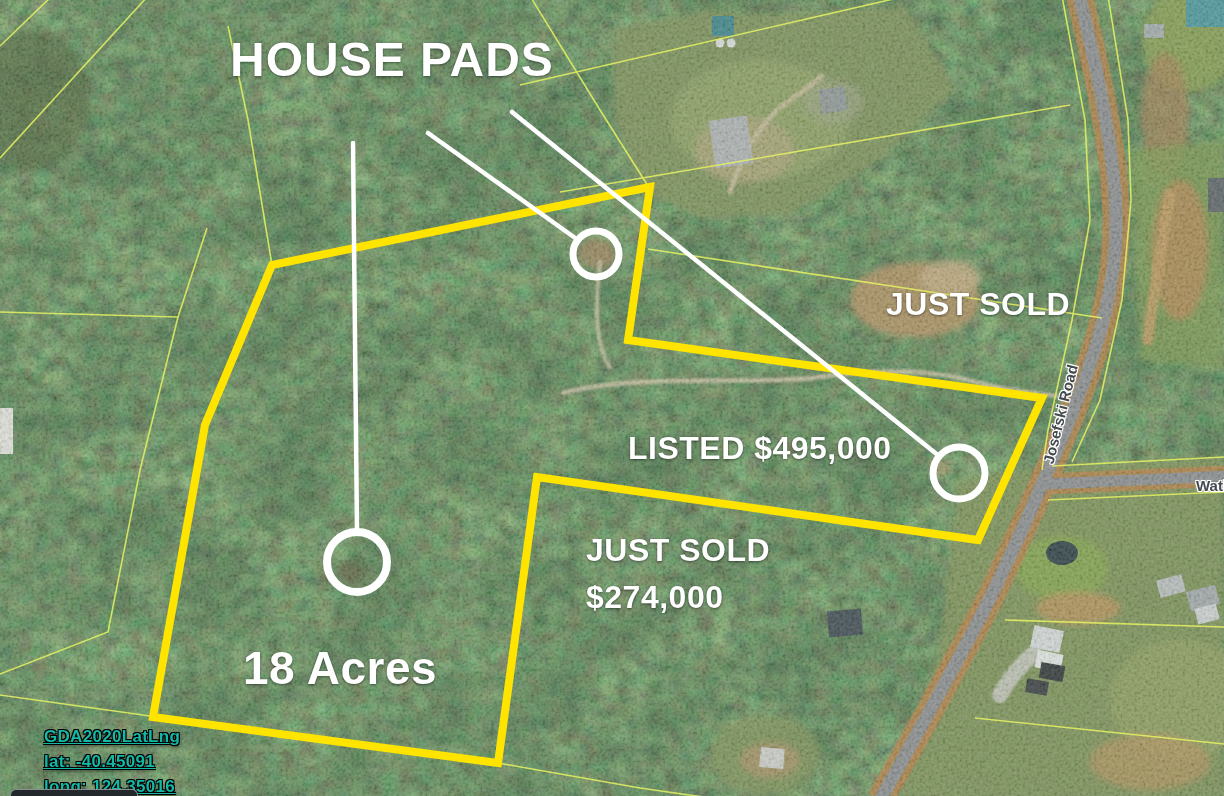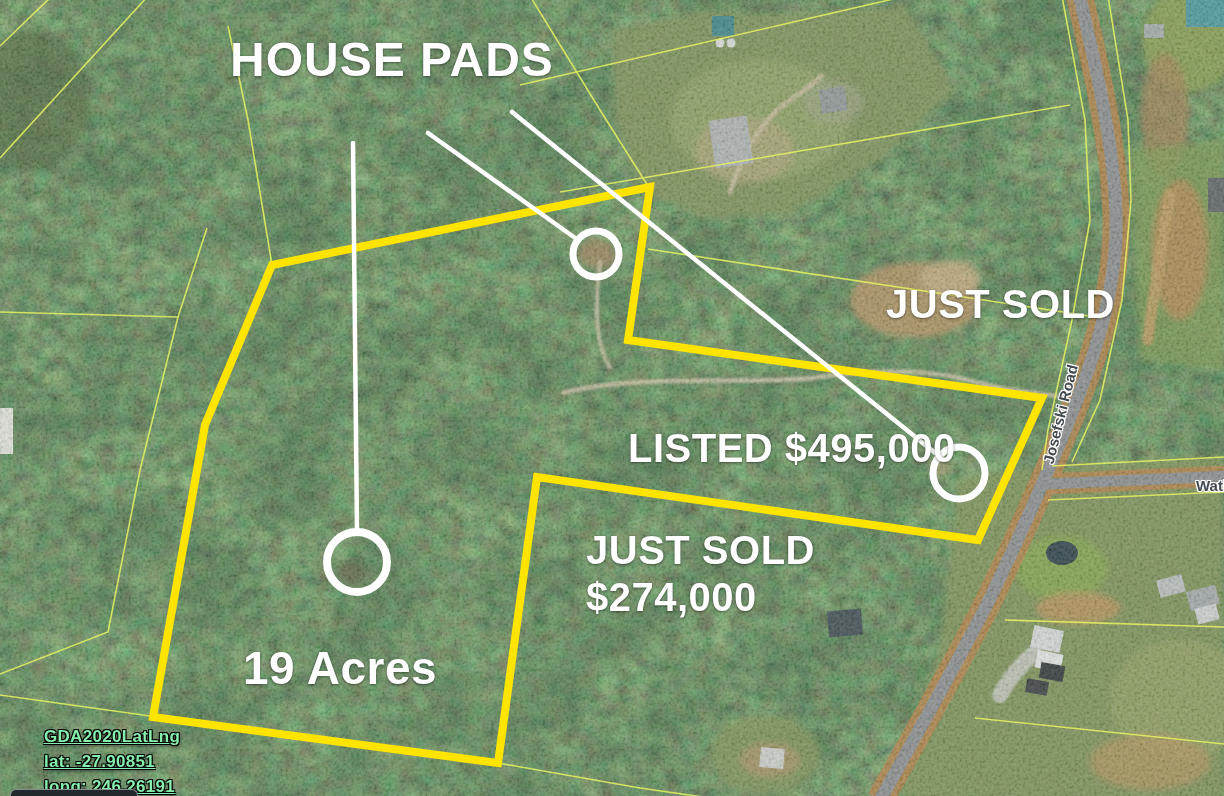--- a/index.html
+++ b/index.html
@@ -8,29 +8,29 @@
     font-family:"Liberation Sans",sans-serif;background:#33492b;
   }
   .stage svg{position:absolute;left:0;top:0;}
   .maplabel{
     position:absolute;color:#fff;font-weight:600;line-height:1.15;
     text-shadow:0 1px 3px rgba(0,0,0,.45), 0 0 1px rgba(0,0,0,.3);
     white-space:nowrap;letter-spacing:.5px;
   }
   .title{font-size:48px;letter-spacing:1px;text-align:right;}
   .big{font-size:46px;}
-  .price{font-size:40px;line-height:47px;}
+  .price{font-size:32px;line-height:47px;}
   .roadlabel{
     position:absolute;color:#42494f;font-size:15px;font-weight:600;white-space:nowrap;
     text-shadow:-1px -1px 0 #fff,1px -1px 0 #fff,-1px 1px 0 #fff,1px 1px 0 #fff,0 0 3px #fff;
   }
   .josefski{transform:rotate(-76deg);transform-origin:0 50%;}
   .coords{position:absolute;left:4px;top:727px;}
   .coords div{
-    color:#86efac;font-size:17px;font-weight:700;text-decoration:underline;
+    color:#14b8a6;font-size:17px;font-weight:700;text-decoration:underline;
     margin-bottom:5px;letter-spacing:.3px;
     text-shadow:-1px -1px 0 #000,1px -1px 0 #000,-1px 1px 0 #000,1px 1px 0 #000,0 2px 3px rgba(0,0,0,.8);
     padding-left:40px;
   }
   .panel-sliver{
     position:absolute;left:10px;top:789px;width:126px;height:9px;
     background:#23282c;border:1px solid #8a8f94;border-bottom:none;
     border-radius:6px 6px 0 0;
   }
 </style>
@@ -168,25 +168,25 @@
     <div>JUST SOLD</div>
   </div>
 
   <div class="maplabel price" style="left:628px;top:425px;">LISTED $495,000</div>
 
   <div class="maplabel price" style="left:586px;top:527px;">
     <div>JUST SOLD</div>
     <div>$274,000</div>
   </div>
 
-  <div class="maplabel big" style="left:243px;top:642px;">19 Acres</div>
+  <div class="maplabel big" style="left:243px;top:642px;">18 Acres</div>
 
   <div class="roadlabel josefski" style="left:1048px;top:455px;">Josefski Road</div>
   <div class="roadlabel" style="left:1196px;top:477px;">Watki</div>
 
   <div class="coords">
     <div>GDA2020LatLng</div>
-    <div>lat: -27.90851</div>
-    <div>long: 246.26191</div>
+    <div>lat: -40.45091</div>
+    <div>long: 124.35016</div>
   </div>
 
   <div class="panel-sliver"></div>
 </div>
 
 </body></html>

